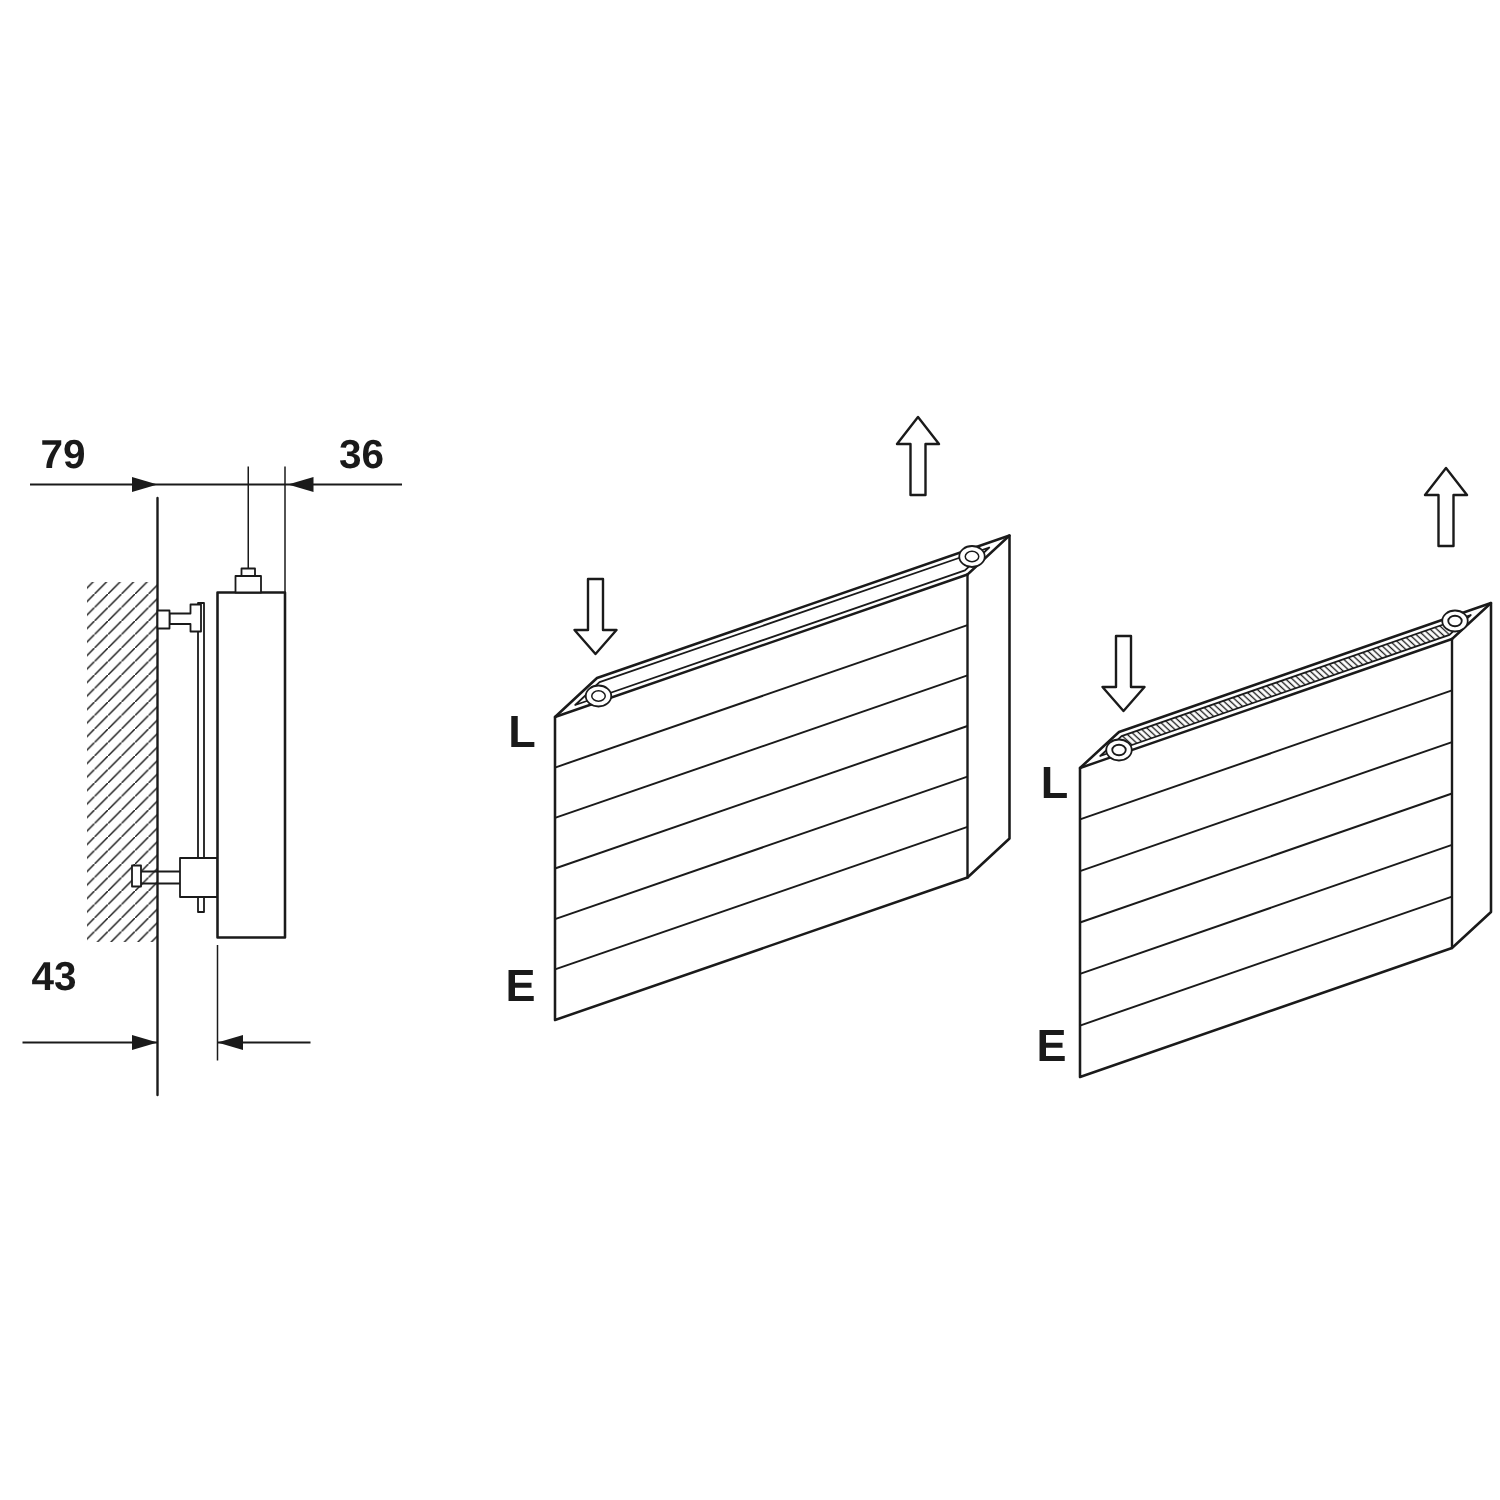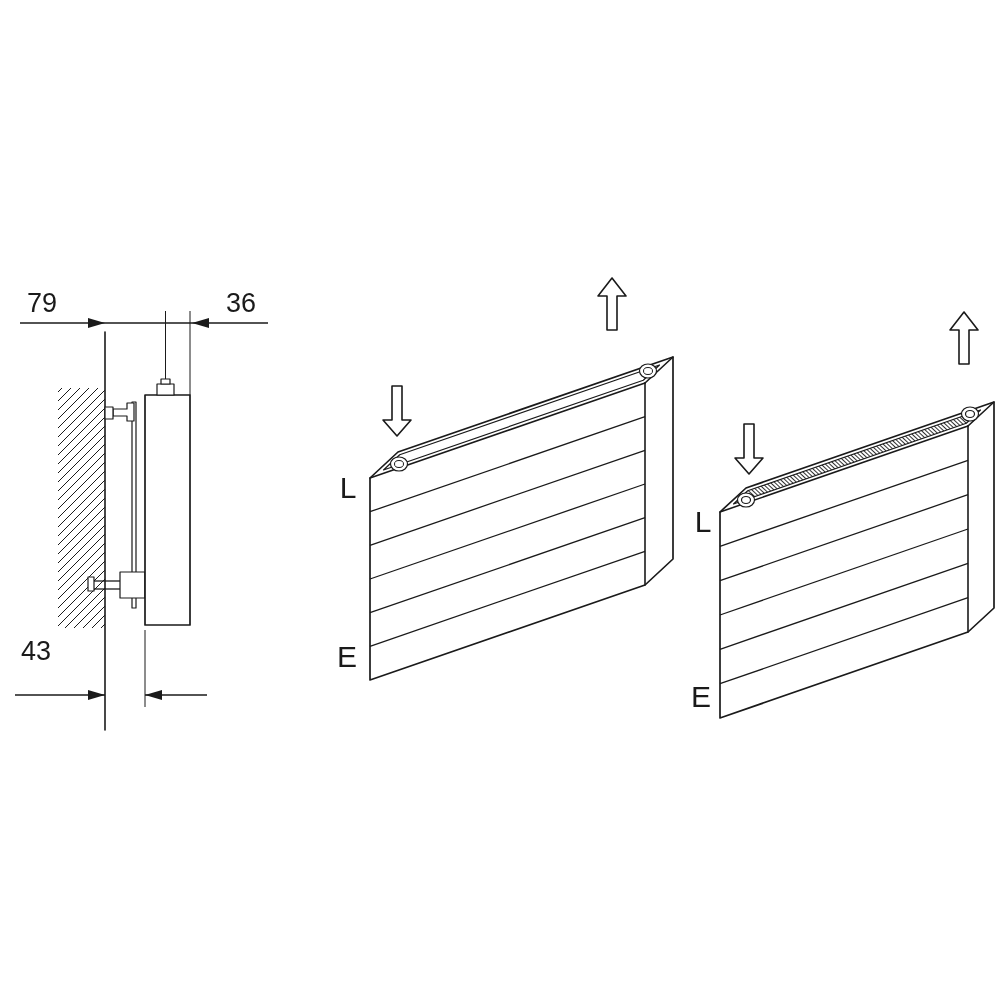--- a/index.html
+++ b/index.html
@@ -6,20 +6,21 @@
     margin: 0;
     padding: 0;
     background: #ffffff;
   }
   #canvas {
     position: relative;
     width: 1000px;
     height: 1000px;
     background: #ffffff;
     overflow: hidden;
+    font-weight: bold;
   }
   svg text {
     font-family: "Liberation Sans", sans-serif;
     fill: #1a1a1a;
   }
   .dim-label   { font-size: 27px; text-anchor: middle; }
   .port-label  { font-size: 30px; text-anchor: middle; }
   .ln   { stroke: #1a1a1a; stroke-width: 1.6; fill: none; stroke-linecap: round; }
   .ln2  { stroke: #1a1a1a; stroke-width: 1.3; fill: none; }
   .thin { stroke: #1a1a1a; stroke-width: 1;   fill: none; }

